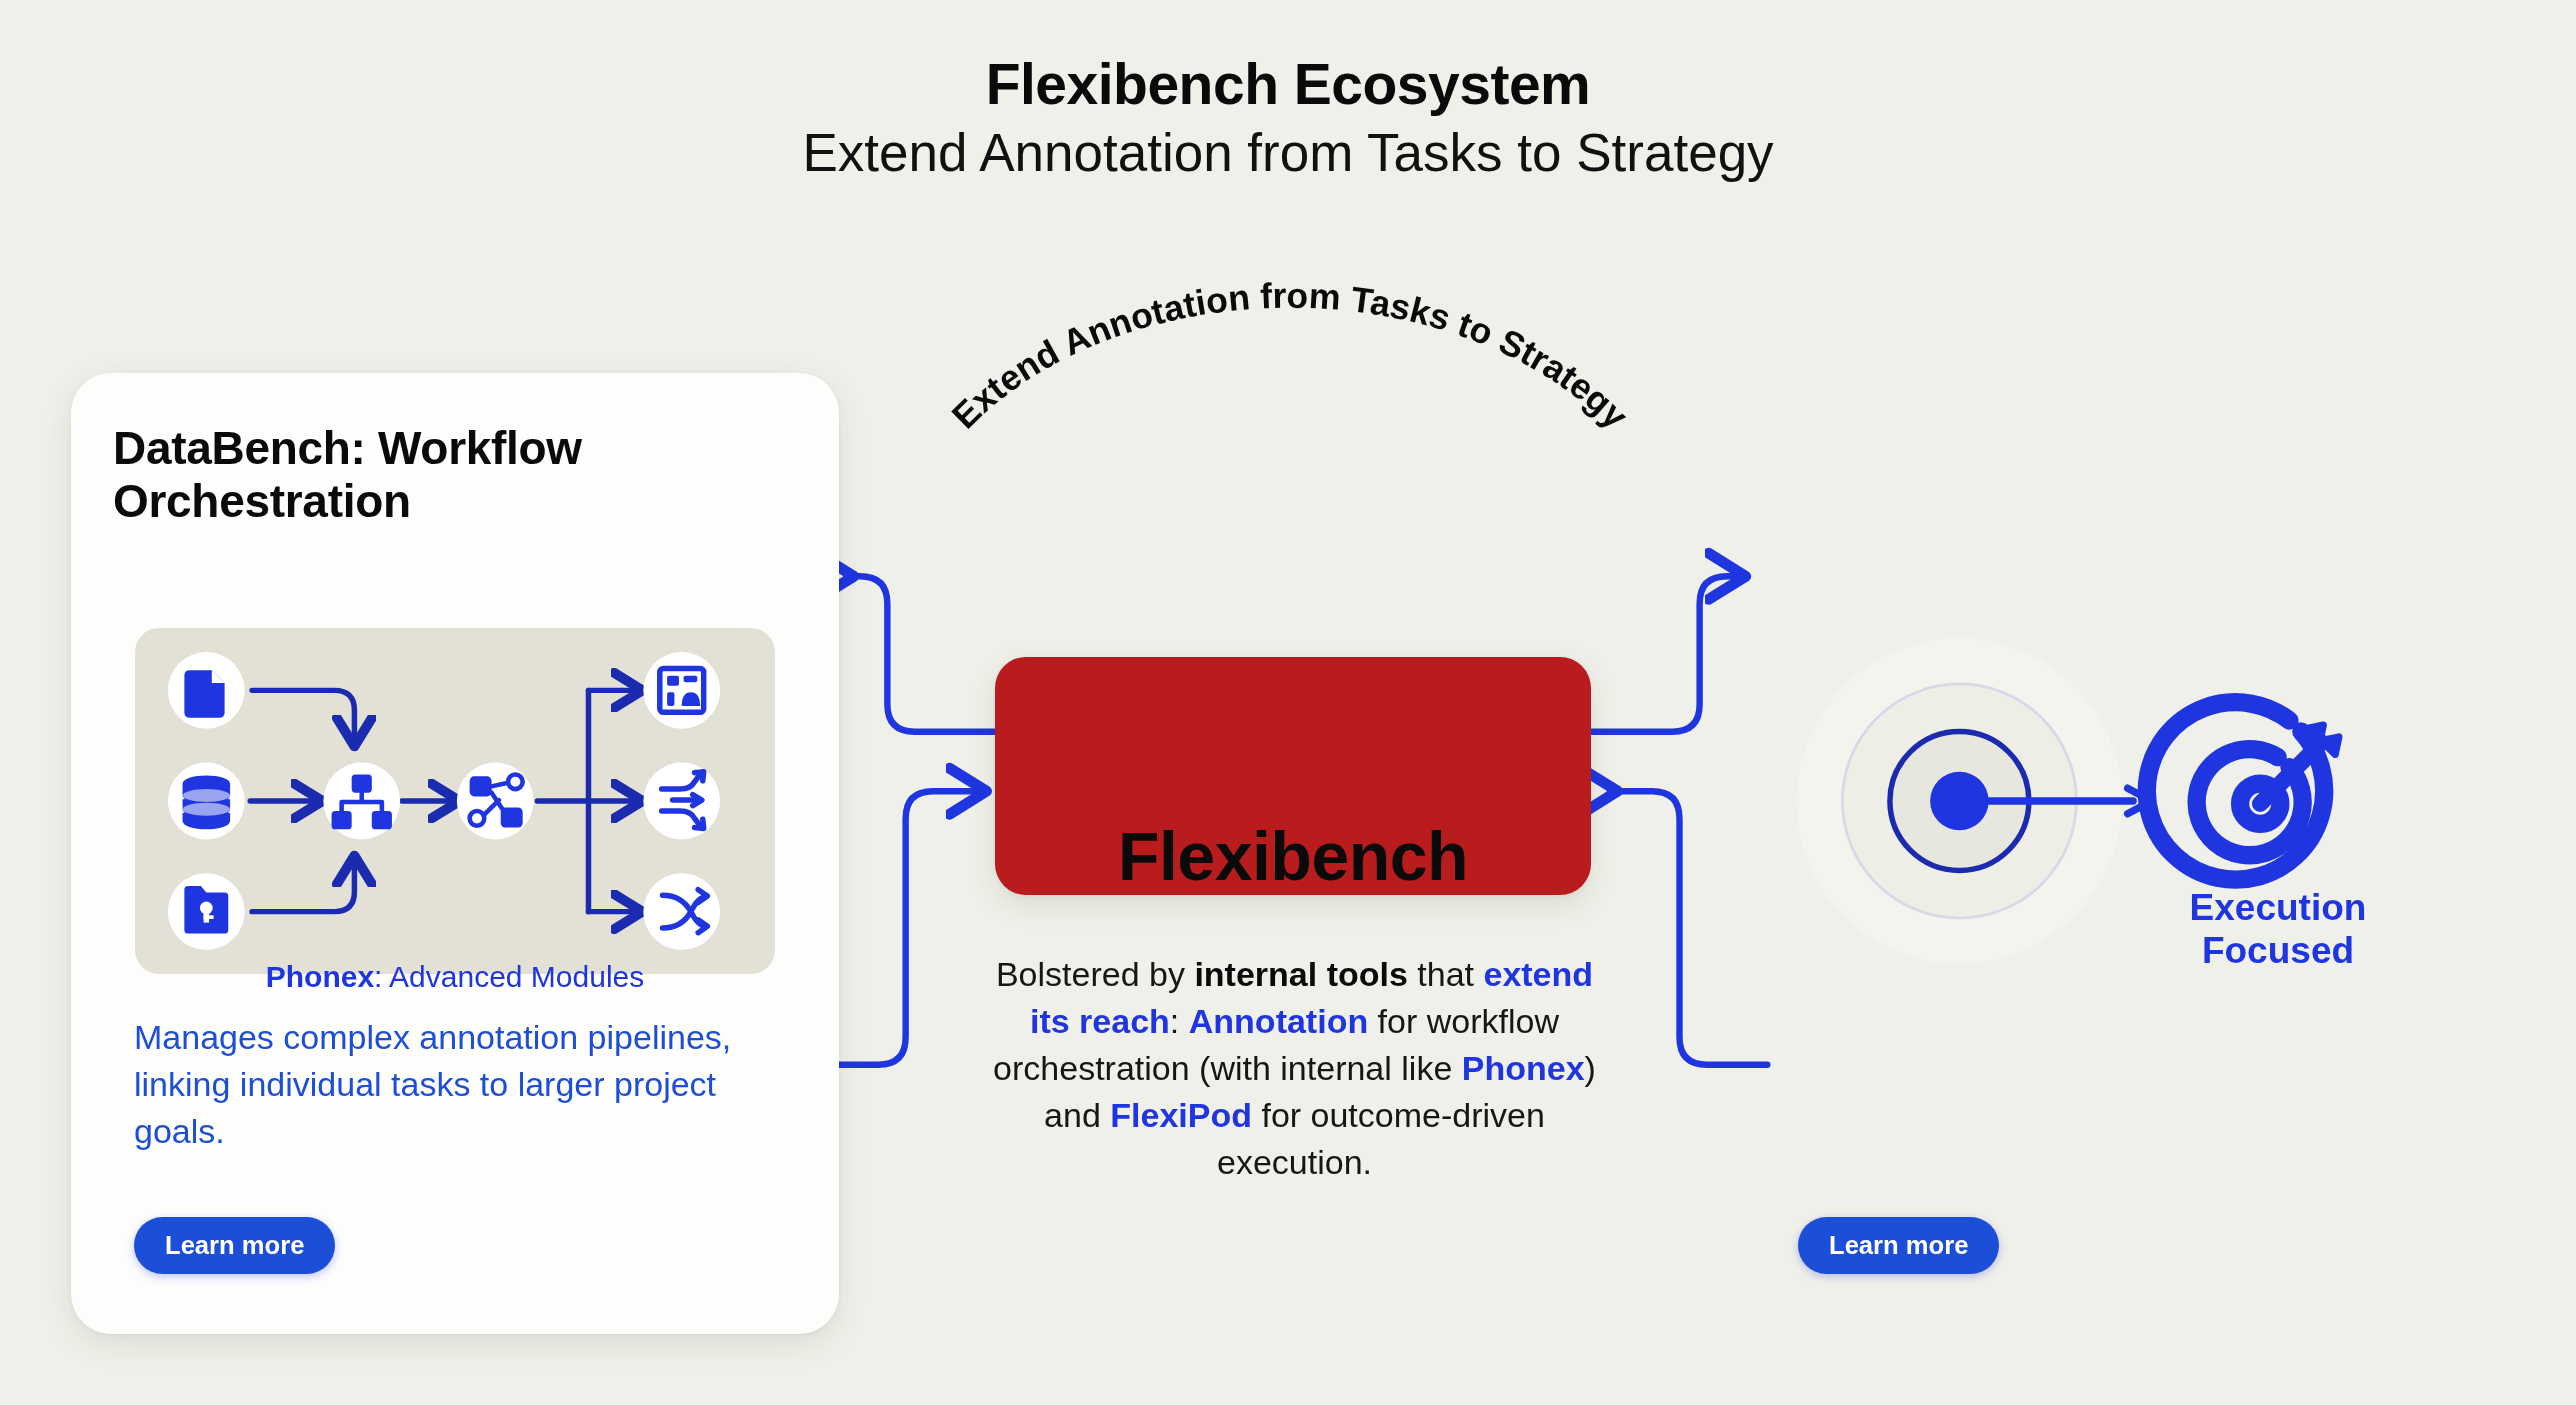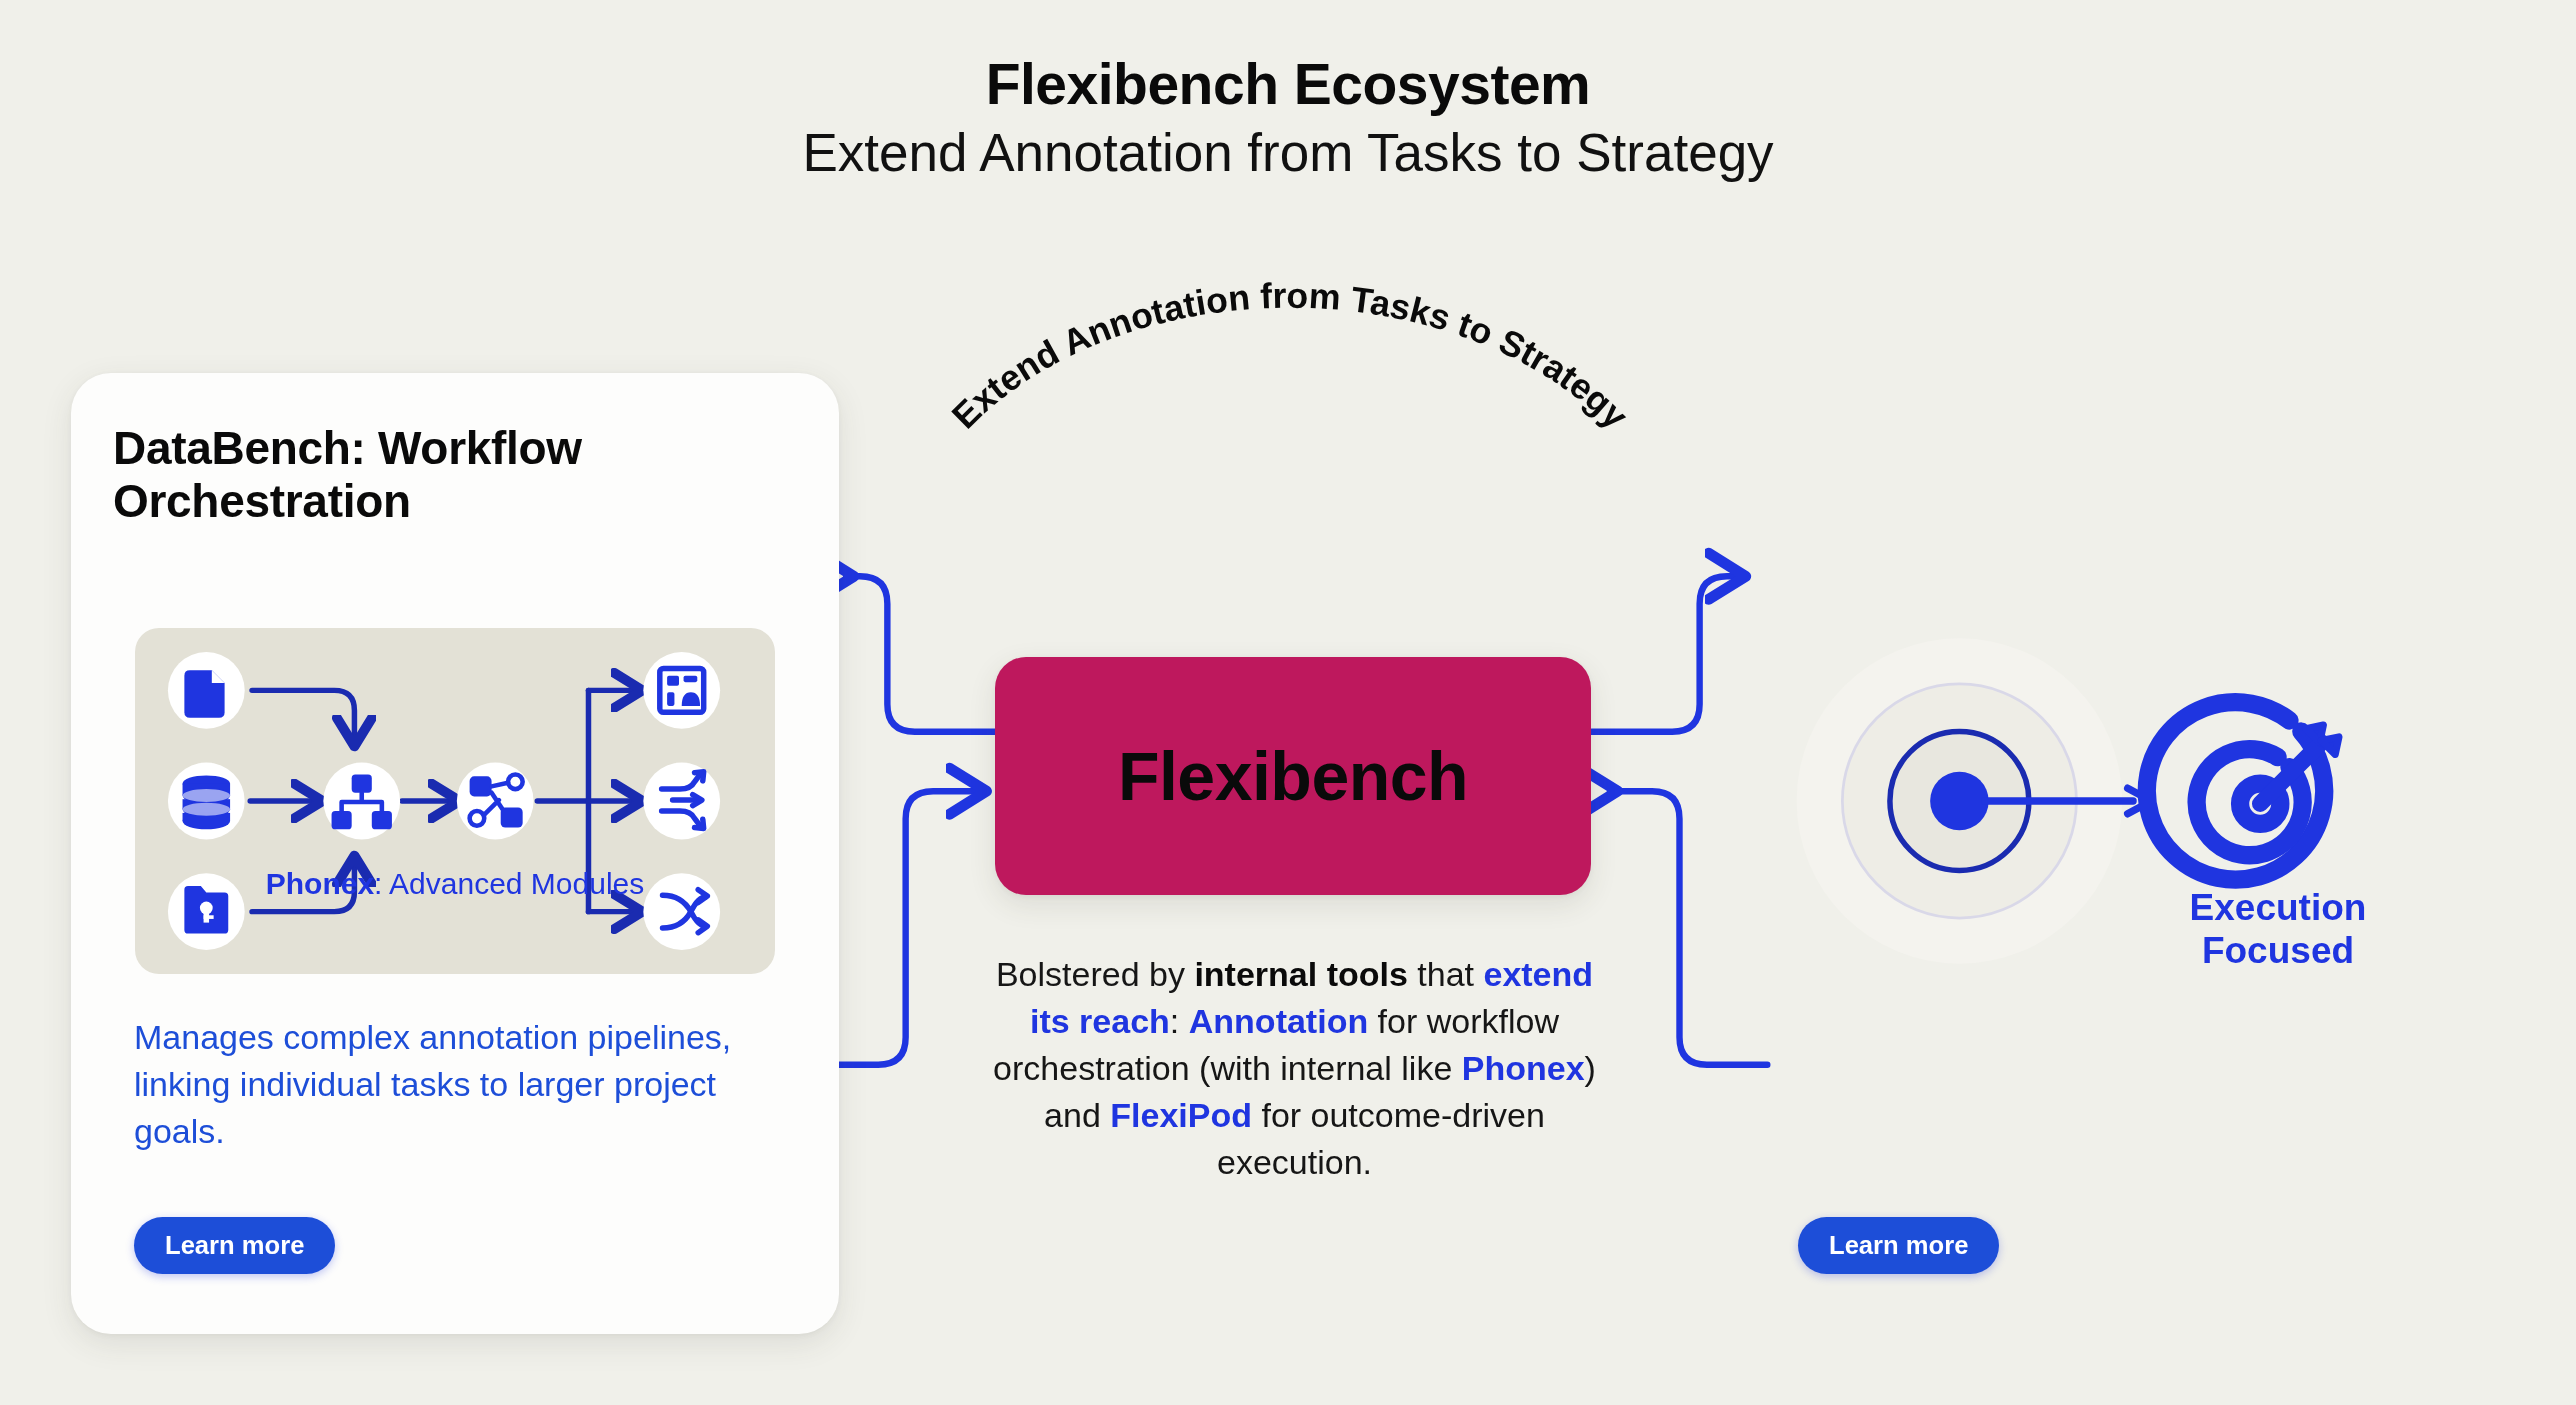--- a/index.html
+++ b/index.html
@@ -128,25 +128,25 @@
   .right-desc { position: absolute; left: 1798px; top: 1014px; width: 640px; }
   .right-btn  { position: absolute; left: 1798px; top: 1217px; }
 
   
   .hub {
     position: absolute;
     left: 995px;
     top: 657px;
     width: 596px;
     height: 238px;
-    background: #be185d;
+    background: #b91c1c;
     border-radius: 31px;
     box-shadow: 0 9.1px 27.4px rgba(60,60,50,0.11), 0 1.8px 5.5px rgba(60,60,50,0.05);
     display: flex;
-    align-items: center;
+    align-items: flex-end;
     justify-content: center;
   }
   .hub-label {
     font-size: 68px;
     font-weight: bold;
     letter-spacing: -0.5px;
     color: #0a0a0a;
   }
 
   .hub-desc {
@@ -312,21 +312,21 @@
         <path d="M 577,328 Q 598,328 608,310 Q 616,294 624,294"></path>
         <path d="M 616,286 L 626,293 L 616,300"></path>
         <path d="M 616,319 L 626,326 L 616,333"></path>
       </g>
     </svg>
   </div>
 
   <div class="left-desc card-desc">Manages complex annotation pipelines, linking individual tasks to larger project goals.</div>
   <button class="learn-btn left-btn">Learn more</button>
 
-  <div style="position:absolute;left:135px;top:867px;width:640px;text-align:center;
+  <div style="position:absolute;left:135px;top:960px;width:640px;text-align:center;
               font-size:30px;color:#1f35e0;line-height:1.1;">
     <b>Phonex</b><span>: Advanced Modules</span>
   </div>
 
   <div class="hub">
     <div class="hub-label">Flexibench</div>
   </div>
 
   <div class="hub-desc">
     <span>Bolstered by </span><b>internal tools</b><span> that </span><span class="hl">extend its reach</span><span>: </span><span class="hl">Annotation</span><span> for workflow orchestration (with internal like </span><span class="hl">Phonex</span><span>) and </span><span class="hl">FlexiPod</span><span> for outcome-driven execution.</span>

